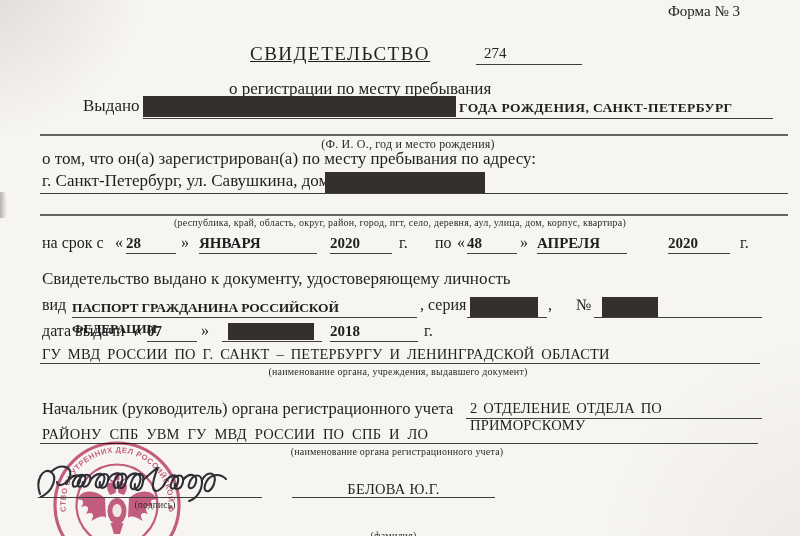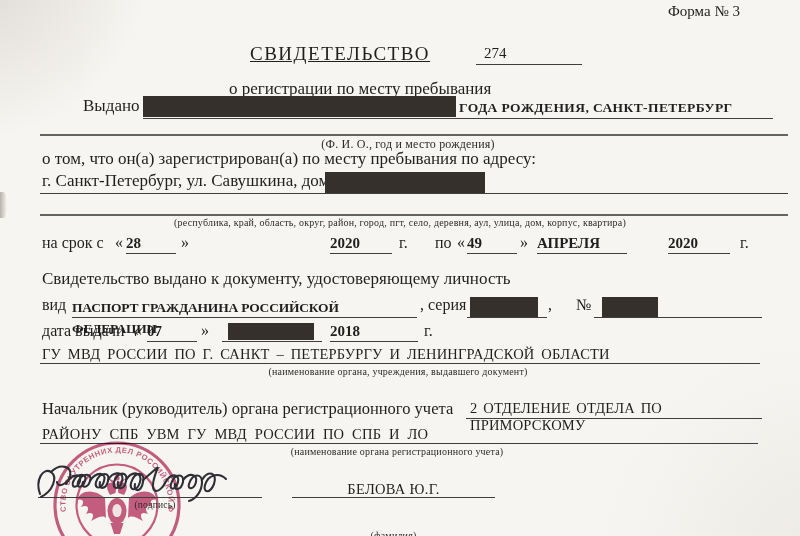--- a/index.html
+++ b/index.html
@@ -55,25 +55,26 @@
   <div class="bar" style="left:325px;top:172px;width:160px;height:21px;"></div>
   <div class="uline" style="left:40px;top:193px;width:748px;"></div>
 
   <div class="rule" style="left:40px;top:214px;width:748px;"></div>
   <div class="abs cap" style="left:100px;top:217px;width:600px;">(республика, край, область, округ, район, город, пгт, село, деревня, аул, улица, дом, корпус, квартира)</div>
 
   <div class="abs t16" style="left:42px;top:234px;">на срок с</div>
   <div class="abs t16" style="left:115px;top:234px;">«</div>
   <div class="fill" style="left:126px;top:234px;width:50px;">28</div>
   <div class="abs t16" style="left:181px;top:234px;">»</div>
+  <div class="fill" style="left:199px;top:234px;width:118px;">ЯНВАРЯ</div>
   <div class="fill" style="left:330px;top:234px;width:62px;">2020</div>
   <div class="abs t16" style="left:399px;top:234px;">г.</div>
   <div class="abs t16" style="left:435px;top:234px;">по</div>
   <div class="abs t16" style="left:457px;top:234px;">«</div>
-  <div class="fill" style="left:467px;top:234px;width:50px;">49</div>
+  <div class="fill" style="left:467px;top:234px;width:50px;">48</div>
   <div class="abs t16" style="left:520px;top:234px;">»</div>
   <div class="fill" style="left:537px;top:234px;width:90px;">АПРЕЛЯ</div>
   <div class="fill" style="left:668px;top:234px;width:62px;">2020</div>
   <div class="abs t16" style="left:740px;top:234px;">г.</div>
 
   <div class="abs t17" style="left:42px;top:269px;">Свидетельство выдано к документу, удостоверяющему личность</div>
 
   <div class="abs t16" style="left:42px;top:296px;">вид</div>
   <div class="fill" style="left:72px;top:297px;width:345px;font-size:13.5px;letter-spacing:-0.2px;line-height:21px;height:20px;">ПАСПОРТ ГРАЖДАНИНА РОССИЙСКОЙ ФЕДЕРАЦИИ</div>
   <div class="abs t16" style="left:420px;top:296px;">, серия</div>

